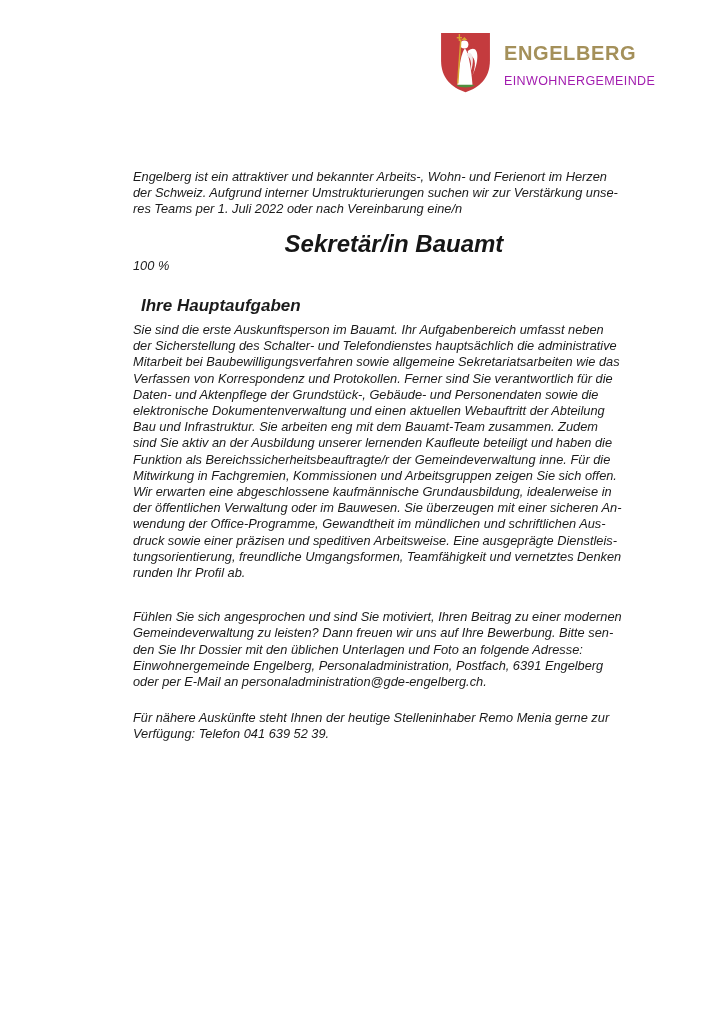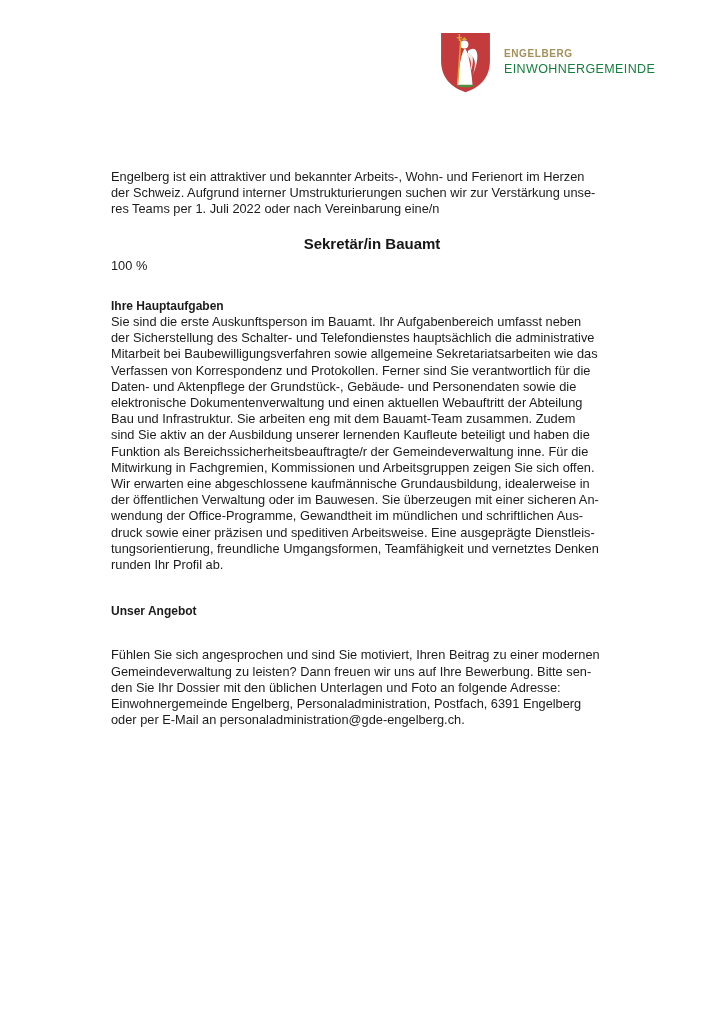--- a/index.html
+++ b/index.html
@@ -27,61 +27,62 @@
   .coa {
     width: 63px;
     height: 64px;
     flex: 0 0 auto;
   }
   .logo-text {
     margin-left: 7px;
     margin-top: 16px;
   }
   .logo-name {
-    font-size: 10px;
+    font-size: 20px;
     font-weight: bold;
     letter-spacing: 0.6px;
     color: #a4905a;
     line-height: 15px;
   }
   .logo-sub {
     font-size: 12.5px;
     font-weight: 400;
     letter-spacing: 0.4px;
-    color: #15803d;
+    color: #a21caf;
     line-height: 14px;
-    margin-top: 1px;
+    margin-top: 13px;
   }
   
   .content {
     position: absolute;
-    left: 111px;
+    left: 133px;
     top: 169px;
     width: 522px;
     font-size: 12.8px;
     line-height: 16.2px;
+    font-style: italic;
   }
   .para {
     margin: 0;
     white-space: pre-line;
   }
   .job-title {
     margin: 14px 0 0 0;
     text-align: center;
-    font-size: 15px;
+    font-size: 24px;
     line-height: 24px;
     font-weight: bold;
     color: #161616;
   }
   .workload {
     margin-top: 2px;
   }
   .section-heading {
-    margin: 0;
-    font-size: 12px;
+    margin: 8px;
+    font-size: 17px;
     line-height: 16.2px;
     font-weight: bold;
   }
   .mt-first   { margin-top: 24px; }
   .mt-section { margin-top: 26px; }
   .mt-section-lg { margin-top: 30px; }
   .mt-closing { margin-top: 28px; }
   .mt-closing2 { margin-top: 20px; }
 </style>
 </head>
@@ -137,23 +138,24 @@
 Funktion als Bereichssicherheitsbeauftragte/r der Gemeindeverwaltung inne. Für die
 Mitwirkung in Fachgremien, Kommissionen und Arbeitsgruppen zeigen Sie sich offen.</p>
 
     <p class="para">Wir erwarten eine abgeschlossene kaufmännische Grundausbildung, idealerweise in
 der öffentlichen Verwaltung oder im Bauwesen. Sie überzeugen mit einer sicheren An-
 wendung der Office-Programme, Gewandtheit im mündlichen und schriftlichen Aus-
 druck sowie einer präzisen und speditiven Arbeitsweise. Eine ausgeprägte Dienstleis-
 tungsorientierung, freundliche Umgangsformen, Teamfähigkeit und vernetztes Denken
 runden Ihr Profil ab.</p>
 
-    <h2 class="section-heading mt-section-lg">Unser Angebot</h2>
 
     <p class="para mt-closing">Fühlen Sie sich angesprochen und sind Sie motiviert, Ihren Beitrag zu einer modernen
 Gemeindeverwaltung zu leisten? Dann freuen wir uns auf Ihre Bewerbung. Bitte sen-
 den Sie Ihr Dossier mit den üblichen Unterlagen und Foto an folgende Adresse:
 Einwohnergemeinde Engelberg, Personaladministration, Postfach, 6391 Engelberg
 oder per E-Mail an personaladministration@gde-engelberg.ch.</p>
 
+    <p class="para mt-closing2">Für nähere Auskünfte steht Ihnen der heutige Stelleninhaber Remo Menia gerne zur
+Verfügung: Telefon 041 639 52 39.</p>
 
   </main>
 </div>
 
 </body></html>

